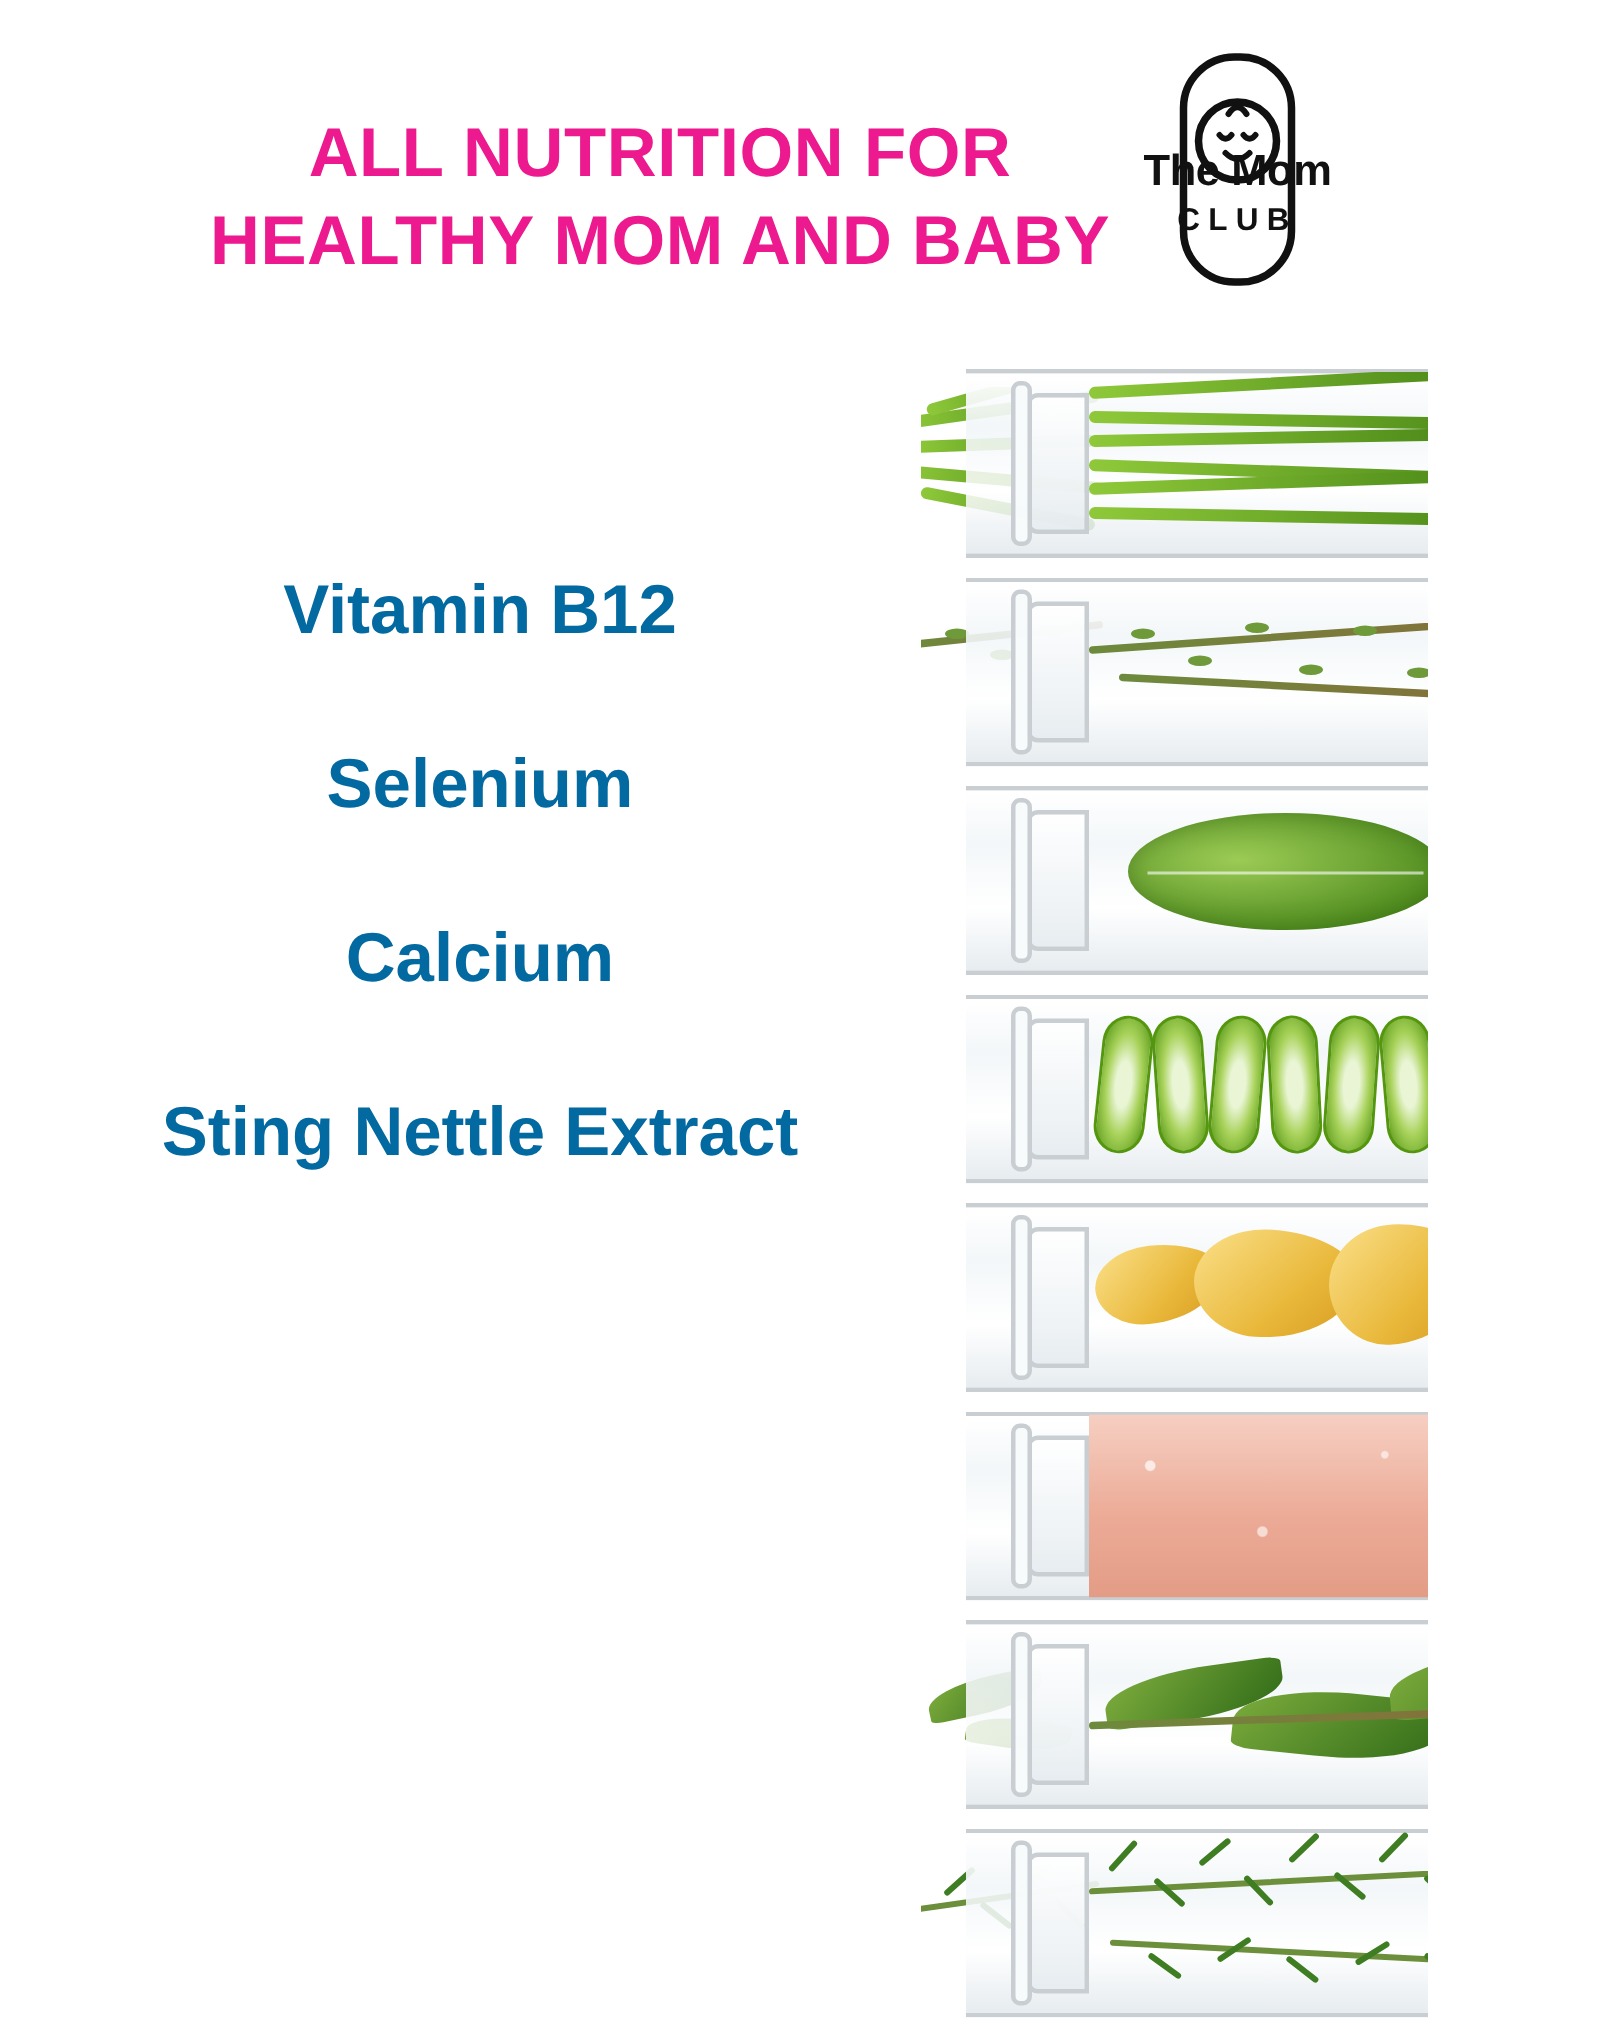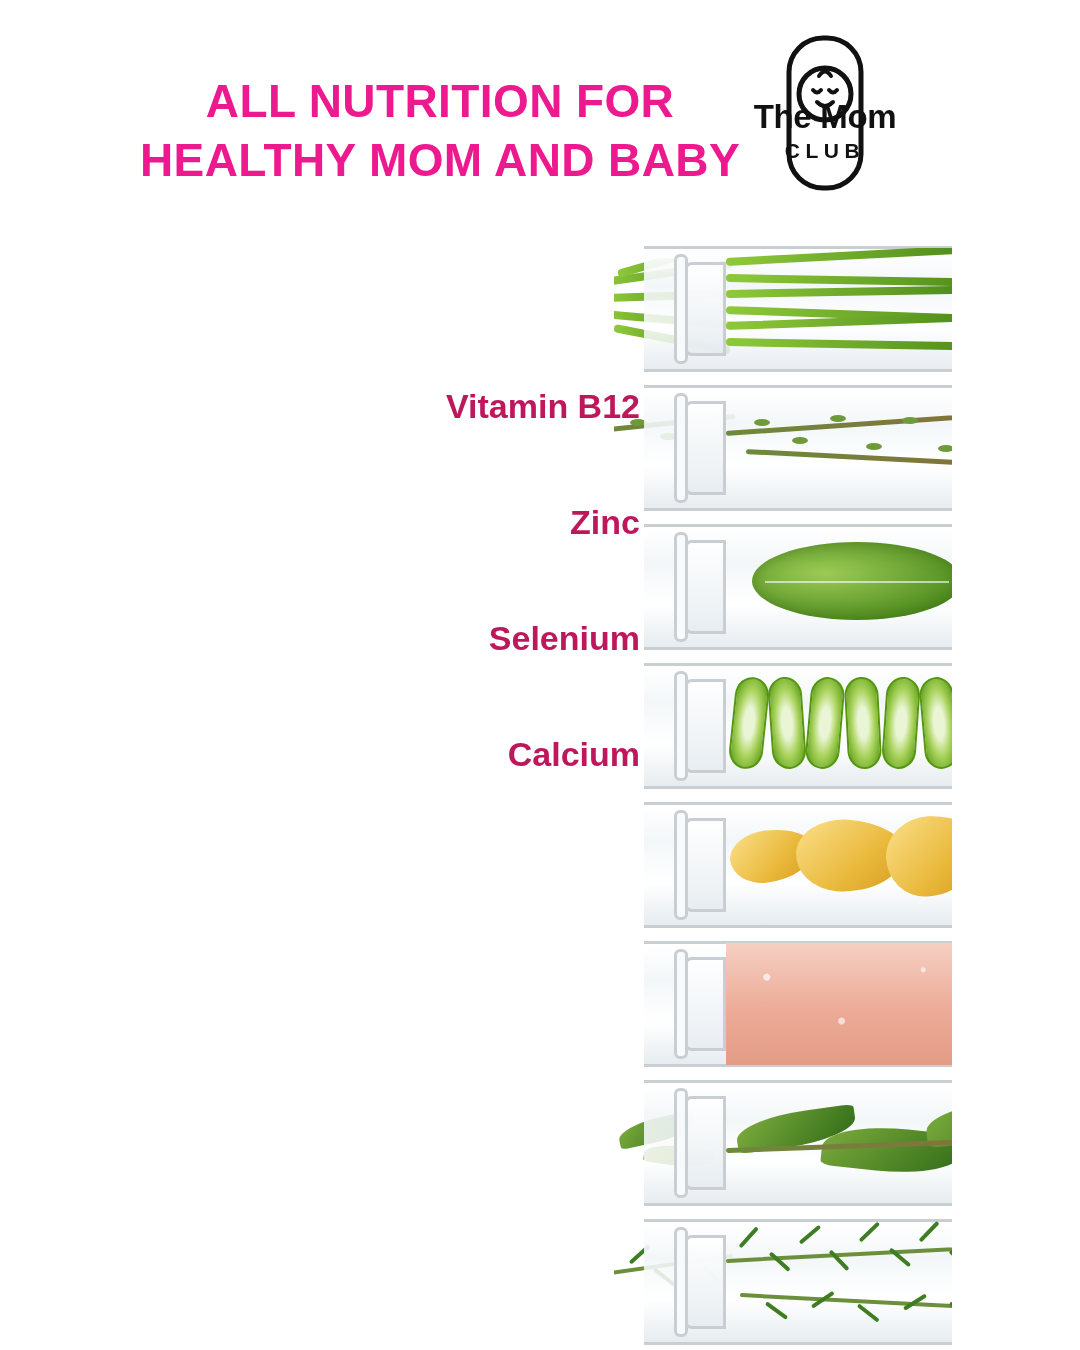--- a/index.html
+++ b/index.html
@@ -53,21 +53,21 @@
   .logo-text {
     position: absolute;
     left: 0;
     top: 68px;
     width: 100%;
     text-align: center;
     color: #111111;
   }
   .logo-text .lt-main {
     display: block;
-    font-size: 33px;
+    font-size: 29px;
     font-weight: bold;
     letter-spacing: -0.3px;
     line-height: 1;
   }
   .logo-text .lt-sub {
     display: block;
     margin-top: 7px;
     font-size: 21px;
     font-weight: bold;
     letter-spacing: 5.5px;
@@ -76,23 +76,23 @@
 
   
   .ingredients {
     position: absolute;
     left: 0;
     top: 348px;
     width: 640px;
   }
   .ingredient {
     width: 100%;
-    text-align: right;
-    color: #be185d;
-    font-size: 34px;
+    text-align: center;
+    color: #0369a1;
+    font-size: 46px;
     font-weight: bold;
     height: 116px;
     line-height: 116px;
     white-space: nowrap;
   }
 
   
   .bottles {
     position: absolute;
     left: 614px;
@@ -280,23 +280,23 @@
       <path d="M72 70 q8 8 16 0" fill="none" stroke="#111111" stroke-width="4" stroke-linecap="round"></path>
     </svg>
     <div class="logo-text">
       <span class="lt-main">The Mom</span>
       <span class="lt-sub">CLUB</span>
     </div>
   </div>
 
   <div class="ingredients">
     <div class="ingredient">Vitamin B12</div>
-    <div class="ingredient">Zinc</div>
     <div class="ingredient">Selenium</div>
     <div class="ingredient">Calcium</div>
+    <div class="ingredient">Sting Nettle Extract</div>
   </div>
 
   <div class="bottles">
 
     <div class="bottle-row">
       <div class="spill">
         <div class="blade" style="left:-10px; top:20px; width:130px; transform:rotate(-8deg);"></div>
         <div class="blade" style="left:-6px; top:36px; width:122px; transform:rotate(-2deg);"></div>
         <div class="blade" style="left:-12px; top:52px; width:134px; transform:rotate(5deg);"></div>
         <div class="blade" style="left:0px; top:66px; width:118px; transform:rotate(11deg);"></div>

